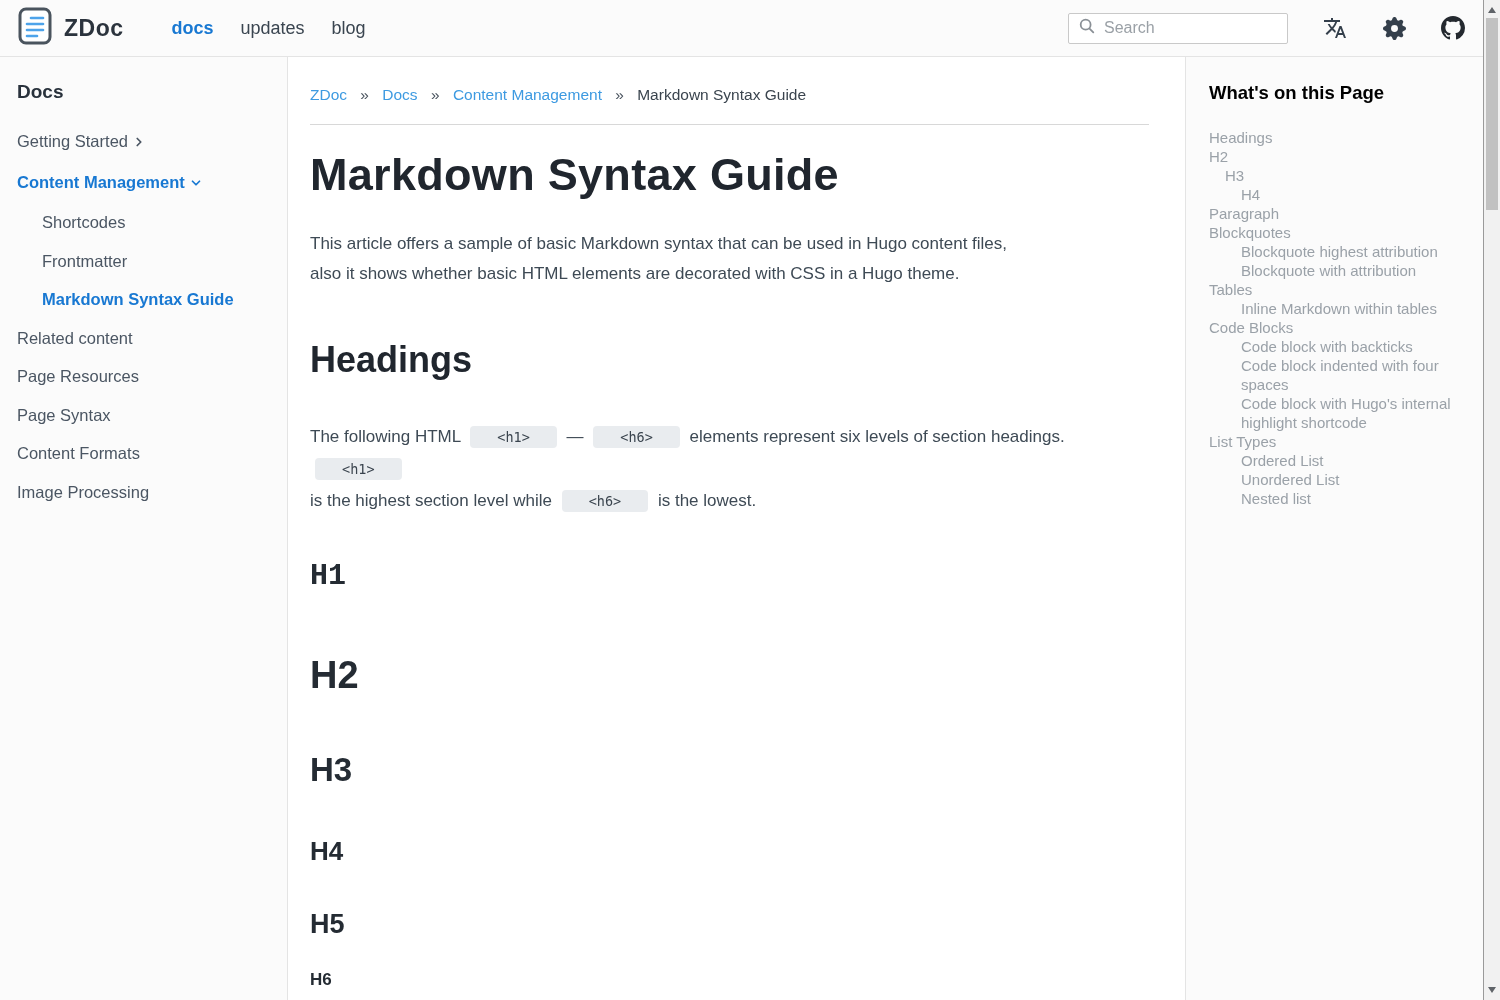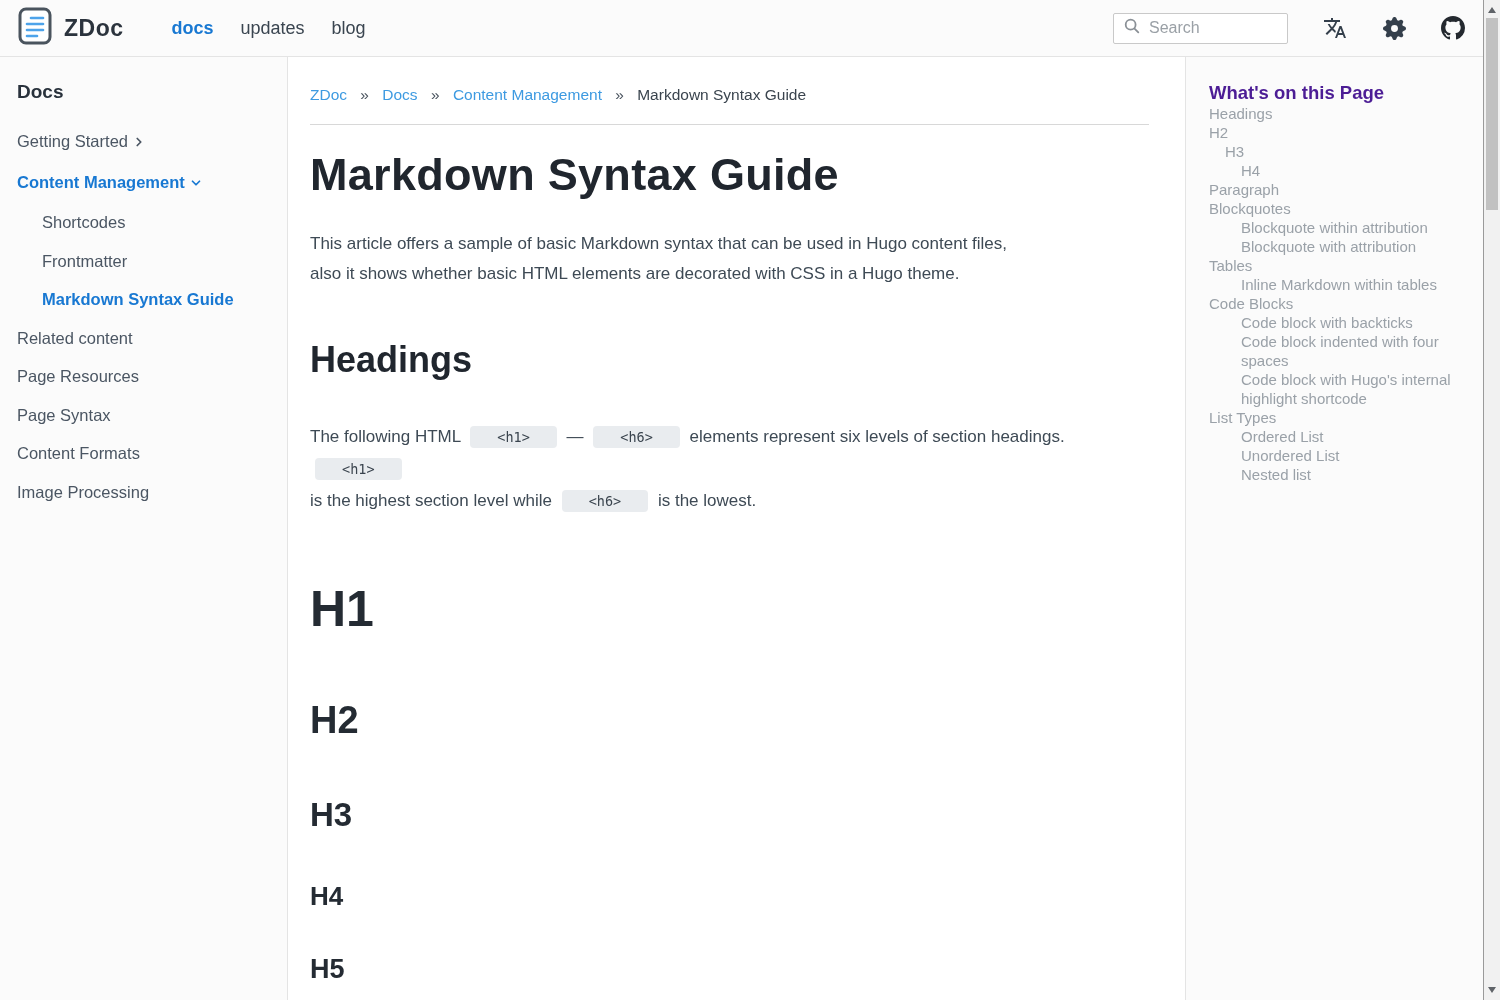--- a/index.html
+++ b/index.html
@@ -9,21 +9,21 @@
   
   .navbar { position:absolute; top:0; left:0; width:1483px; height:57px;
     background:#fbfbfb; border-bottom:1px solid #e4e4e4;
     display:flex; align-items:center; padding:0 18px; z-index:10; }
   .brand { display:flex; align-items:center; gap:12px; cursor:pointer; }
   .brand-title { font-size:23px; font-weight:bold; color:#2b333d; letter-spacing:0.5px; }
   .nav-links { display:flex; gap:27px; margin-left:48px; }
   .nav-link { font-size:18px; color:#3a4550; text-decoration:none; cursor:pointer; }
   .nav-link.active { color:#1878d2; font-weight:bold; }
   .nav-spacer { flex:1; }
-  .search-box { width:175px; height:31px; border:1px solid #c9c9c9; background:#ffffff;
+  .search-box { width:220px; height:31px; border:1px solid #c9c9c9; background:#ffffff;
     display:flex; align-items:center; padding:0 9px; gap:8px; border-radius:2px; }
   .search-box input { border:none; outline:none; background:transparent;
     font-size:16px; width:100%; color:#333; font-family:"Liberation Sans", sans-serif; }
   .search-box input::placeholder { color:#9aa0a6; }
   .nav-icons { display:flex; gap:35px; margin-left:35px; align-items:center; }
   .nav-icon { width:24px; height:24px; color:#343f4b; cursor:pointer; display:flex;
     align-items:center; justify-content:center; }
 
   
   .left-sidebar { position:absolute; top:57px; left:0; width:288px; height:943px;
@@ -44,31 +44,31 @@
   .rule { height:1px; background:#d8d8d8; margin-top:20px; }
   .article-title { font-size:45px; font-weight:800; color:#20262e; margin-top:24px;
     letter-spacing:0.3px; }
   .intro { margin-top:28px; font-size:17px; line-height:30px; color:#3e4a55; }
   .section-heading { font-size:36px; font-weight:800; color:#20262e; margin-top:50px; }
   .hp { margin-top:40px; font-size:17px; line-height:32px; color:#3e4a55; }
   .code-chip { background:#e9ecef; border-radius:4px; padding:3px 27px;
     font-family:"DejaVu Sans Mono", monospace; font-size:13.5px; color:#3a444e;
     margin:0 5px; white-space:nowrap; }
   .dh { font-weight:800; color:#242b33; line-height:1.15; }
-  .dh1 { font-size:50px; margin-top:64px; }
+  .dh1 { font-size:30px; margin-top:42px;font-family:Liberation Mono, monospace; }
   .dh2 { font-size:38px; margin-top:60px; }
   .dh3 { font-size:33px; margin-top:54px; }
   .dh4 { font-size:26px; margin-top:48px; }
   .dh5 { font-size:27px; margin-top:42px; }
   .dh6 { font-size:17px; margin-top:30px; }
 
   
   .right-sidebar { position:absolute; top:57px; left:1185px; width:298px; height:943px;
     background:#fbfbfb; border-left:1px solid #e4e4e4; padding:25px 30px 0 23px; }
-  .toc-title { font-size:18.5px; font-weight:bold; color:#4c1d95; }
+  .toc-title { font-size:18.5px; font-weight:bold; color:#000000; margin-bottom:24px; }
   .toc-item { font-size:15px; line-height:19px; color:#9aa1a8; cursor:pointer; }
   .toc-item.ind1 { padding-left:16px; }
   .toc-item.ind2 { padding-left:32px; }
 
   
   .scrollbar { position:absolute; top:0; right:0; width:17px; height:1000px;
     background:#f1f1f1; border-left:1px solid #9a9a9a; z-index:20; }
   .sb-arrow { position:absolute; left:0; width:16px; height:14px;
     display:flex; align-items:center; justify-content:center; cursor:pointer; }
   .sb-arrow-up { top:3px; }
@@ -180,31 +180,32 @@
     <span>is the highest section level while</span>
     <span class="code-chip">&lt;h6&gt;</span>
     <span>is the lowest.</span>
   </p>
 
   <div class="dh dh1">H1</div>
   <div class="dh dh2">H2</div>
   <div class="dh dh3">H3</div>
   <div class="dh dh4">H4</div>
   <div class="dh dh5">H5</div>
+  <div class="dh dh6">H6</div>
 </div>
 
 <div class="right-sidebar">
   <div class="toc-title">What's on this Page</div>
   <div class="toc-item">Headings</div>
   <div class="toc-item">H2</div>
   <div class="toc-item ind1">H3</div>
   <div class="toc-item ind2">H4</div>
   <div class="toc-item">Paragraph</div>
   <div class="toc-item">Blockquotes</div>
-  <div class="toc-item ind2">Blockquote within attribution</div>
+  <div class="toc-item ind2">Blockquote highest attribution</div>
   <div class="toc-item ind2">Blockquote with attribution</div>
   <div class="toc-item">Tables</div>
   <div class="toc-item ind2">Inline Markdown within tables</div>
   <div class="toc-item">Code Blocks</div>
   <div class="toc-item ind2">Code block with backticks</div>
   <div class="toc-item ind2">Code block indented with four spaces</div>
   <div class="toc-item ind2">Code block with Hugo's internal highlight shortcode</div>
   <div class="toc-item">List Types</div>
   <div class="toc-item ind2">Ordered List</div>
   <div class="toc-item ind2">Unordered List</div>

